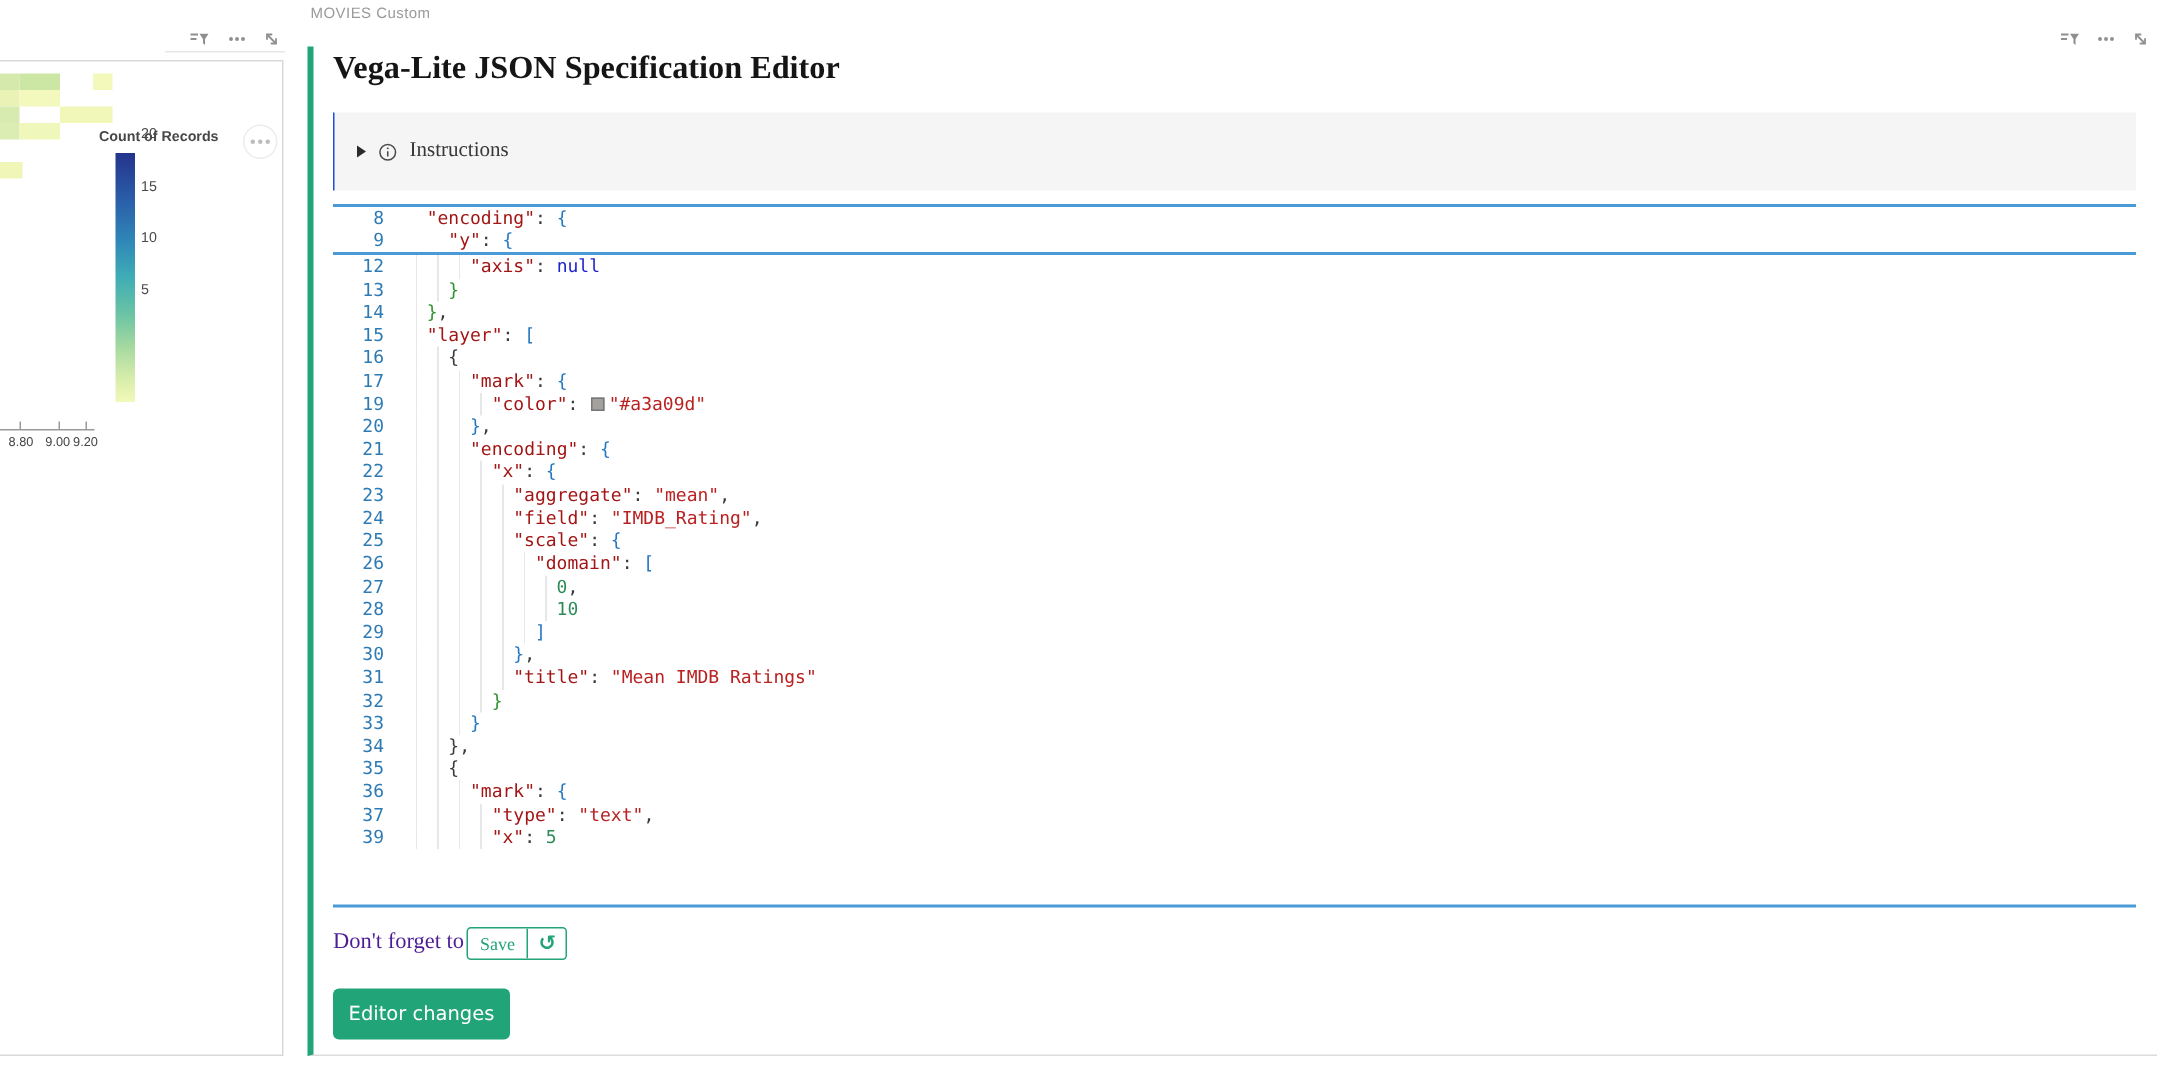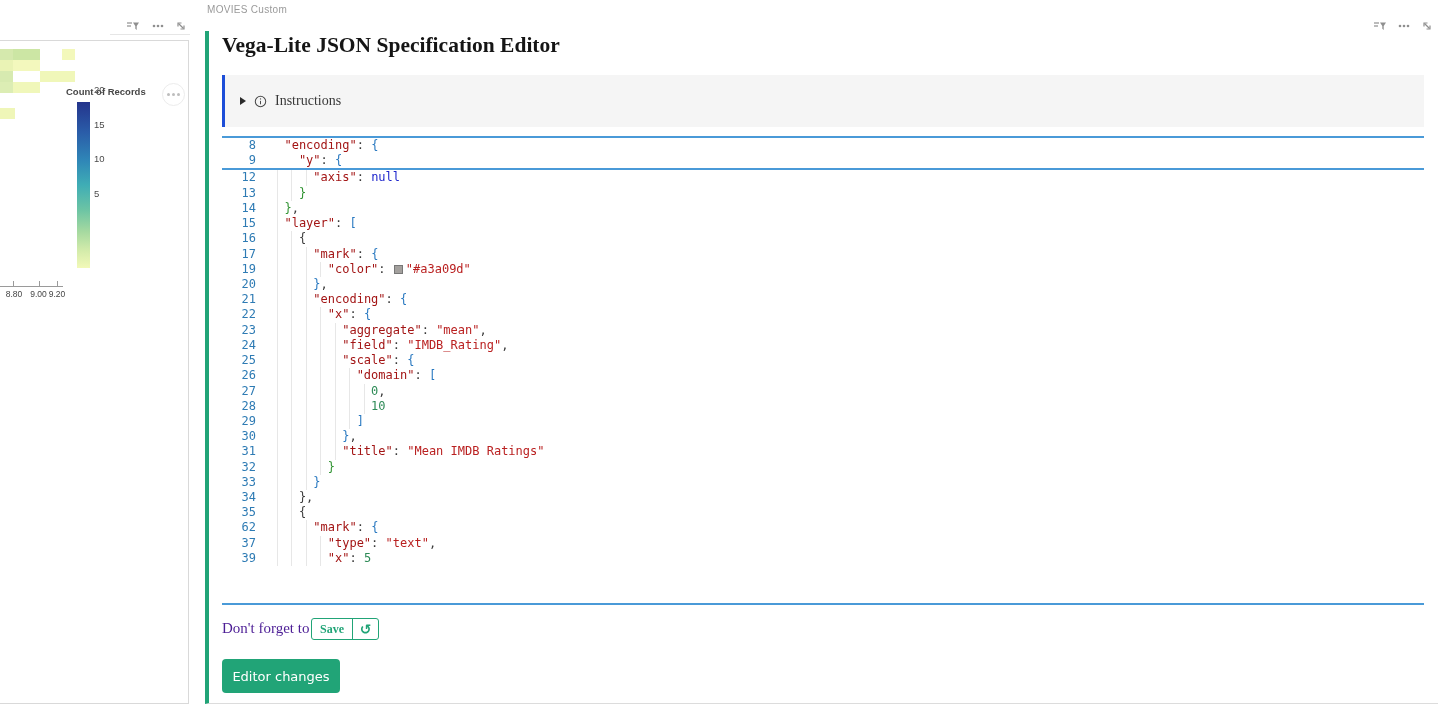--- a/index.html
+++ b/index.html
@@ -30,21 +30,21 @@
   #x-domain { position:absolute; left:0; top:245px; width:63px; height:1px; background:#9a9a9a; }
   .x-tickmark { position:absolute; top:240px; width:1px; height:5px; background:#9a9a9a; }
   .x-ticklabel { position:absolute; top:248px; width:26px; text-align:center; font-size:8.5px; color:#454545; }
 
   
   #main-panel { position:absolute; left:205px; top:31px; width:1233px; height:673px; background:#fff;
                 border-left:4px solid #21a477; border-bottom:1px solid #dcdcdc; }
   #page-title { position:absolute; left:222px; top:33px; font-family:"Liberation Serif", serif;
                 font-weight:bold; font-size:21.5px; color:#151515; }
   #instructions { position:absolute; left:222px; top:75px; width:1202px; height:52px; background:#f5f5f5;
-                  border-left:3px solid #1d4ed8; display:flex; align-items:center; padding-left:15px; gap:8px;
+                  border-left:1px solid #1d4ed8; display:flex; align-items:center; padding-left:15px; gap:8px;
                   cursor:pointer; }
   #inst-arrow { width:0; height:0; border-left:6px solid #2b2b2b; border-top:4px solid transparent;
                 border-bottom:4px solid transparent; }
   #inst-info svg { width:13px; height:13px; display:block; }
   #inst-label { font-family:"Liberation Serif", serif; font-size:14px; color:#383838; }
 
   
   #editor { position:absolute; left:222px; top:136px; width:1202px; height:469px; background:#fff;
             border-top:2px solid #4a9ad8; border-bottom:2px solid #4a9ad8; overflow:hidden;
             font-family:"DejaVu Sans Mono", monospace; font-size:12px; }
@@ -65,21 +65,21 @@
   .tk-bd  { color:#3c3c3c; }
   .tk-p   { color:#3a3a3a; }
   .sw { display:inline-block; width:9px; height:9px; border:1px solid #777; margin:0 3px 0 1px; vertical-align:-1px; }
 
   
   #reminder { position:absolute; left:222px; top:620px; font-family:"Liberation Serif", serif;
               font-size:15px; color:#4c1d95; }
   #save-group { position:absolute; left:311px; top:618px; height:22px; display:flex; align-items:stretch;
                 border:1.5px solid #21a477; border-radius:3px; background:#fff; overflow:hidden; cursor:pointer; }
   #save-btn { padding:0 8px; display:flex; align-items:center; font-family:"Liberation Serif", serif;
-              font-size:12px; color:#21a477; border-right:1.5px solid #21a477;font-weight:bold; }
+              font-size:12px; color:#21a477; border-right:1.5px solid #21a477; }
   #save-undo { width:25px; display:flex; align-items:center; justify-content:center;
                color:#21a477; font-size:14px; font-weight:bold; font-family:"DejaVu Sans", sans-serif; }
   #preview-btn { position:absolute; left:222px; top:659px; width:118px; height:34px; background:#21a477;
                  border:none; border-radius:4px; color:#fff; font-size:13px;
                  font-family:"DejaVu Sans", sans-serif; cursor:pointer; }
 </style>
 </head>
 <body>
 
 <div id="page">
@@ -212,21 +212,21 @@
         <div class="cl"><span class="gut">26</span><span class="cd"><span class="ind" style="width: 86.64px;"></span><span class="tk-k">"domain"</span><span class="tk-p">: </span><span class="tk-bb">[</span></span></div>
         <div class="cl"><span class="gut">27</span><span class="cd"><span class="ind" style="width: 101.08px;"></span><span class="tk-num">0</span><span class="tk-p">,</span></span></div>
         <div class="cl"><span class="gut">28</span><span class="cd"><span class="ind" style="width: 101.08px;"></span><span class="tk-num">10</span></span></div>
         <div class="cl"><span class="gut">29</span><span class="cd"><span class="ind" style="width: 86.64px;"></span><span class="tk-bb">]</span></span></div>
         <div class="cl"><span class="gut">30</span><span class="cd"><span class="ind" style="width: 72.2px;"></span><span class="tk-bb">}</span><span class="tk-p">,</span></span></div>
         <div class="cl"><span class="gut">31</span><span class="cd"><span class="ind" style="width: 72.2px;"></span><span class="tk-k">"title"</span><span class="tk-p">: </span><span class="tk-str">"Mean IMDB Ratings"</span></span></div>
         <div class="cl"><span class="gut">32</span><span class="cd"><span class="ind" style="width: 57.76px;"></span><span class="tk-bg">}</span></span></div>
         <div class="cl"><span class="gut">33</span><span class="cd"><span class="ind" style="width: 43.32px;"></span><span class="tk-bb">}</span></span></div>
         <div class="cl"><span class="gut">34</span><span class="cd"><span class="ind" style="width: 28.88px;"></span><span class="tk-bd">}</span><span class="tk-p">,</span></span></div>
         <div class="cl"><span class="gut">35</span><span class="cd"><span class="ind" style="width: 28.88px;"></span><span class="tk-bd">{</span></span></div>
-        <div class="cl"><span class="gut">62</span><span class="cd"><span class="ind" style="width: 43.32px;"></span><span class="tk-k">"mark"</span><span class="tk-p">: </span><span class="tk-bb">{</span></span></div>
+        <div class="cl"><span class="gut">36</span><span class="cd"><span class="ind" style="width: 43.32px;"></span><span class="tk-k">"mark"</span><span class="tk-p">: </span><span class="tk-bb">{</span></span></div>
         <div class="cl"><span class="gut">37</span><span class="cd"><span class="ind" style="width: 57.76px;"></span><span class="tk-k">"type"</span><span class="tk-p">: </span><span class="tk-str">"text"</span><span class="tk-p">,</span></span></div>
         <div class="cl"><span class="gut">39</span><span class="cd"><span class="ind" style="width: 57.76px;"></span><span class="tk-k">"x"</span><span class="tk-p">: </span><span class="tk-num">5</span></span></div>
       </div>
   </div>
 
   <span id="reminder">Don't forget to</span>
 
   <div id="save-group">
     <span id="save-btn">Save</span>
     <span id="save-undo">↺</span>

